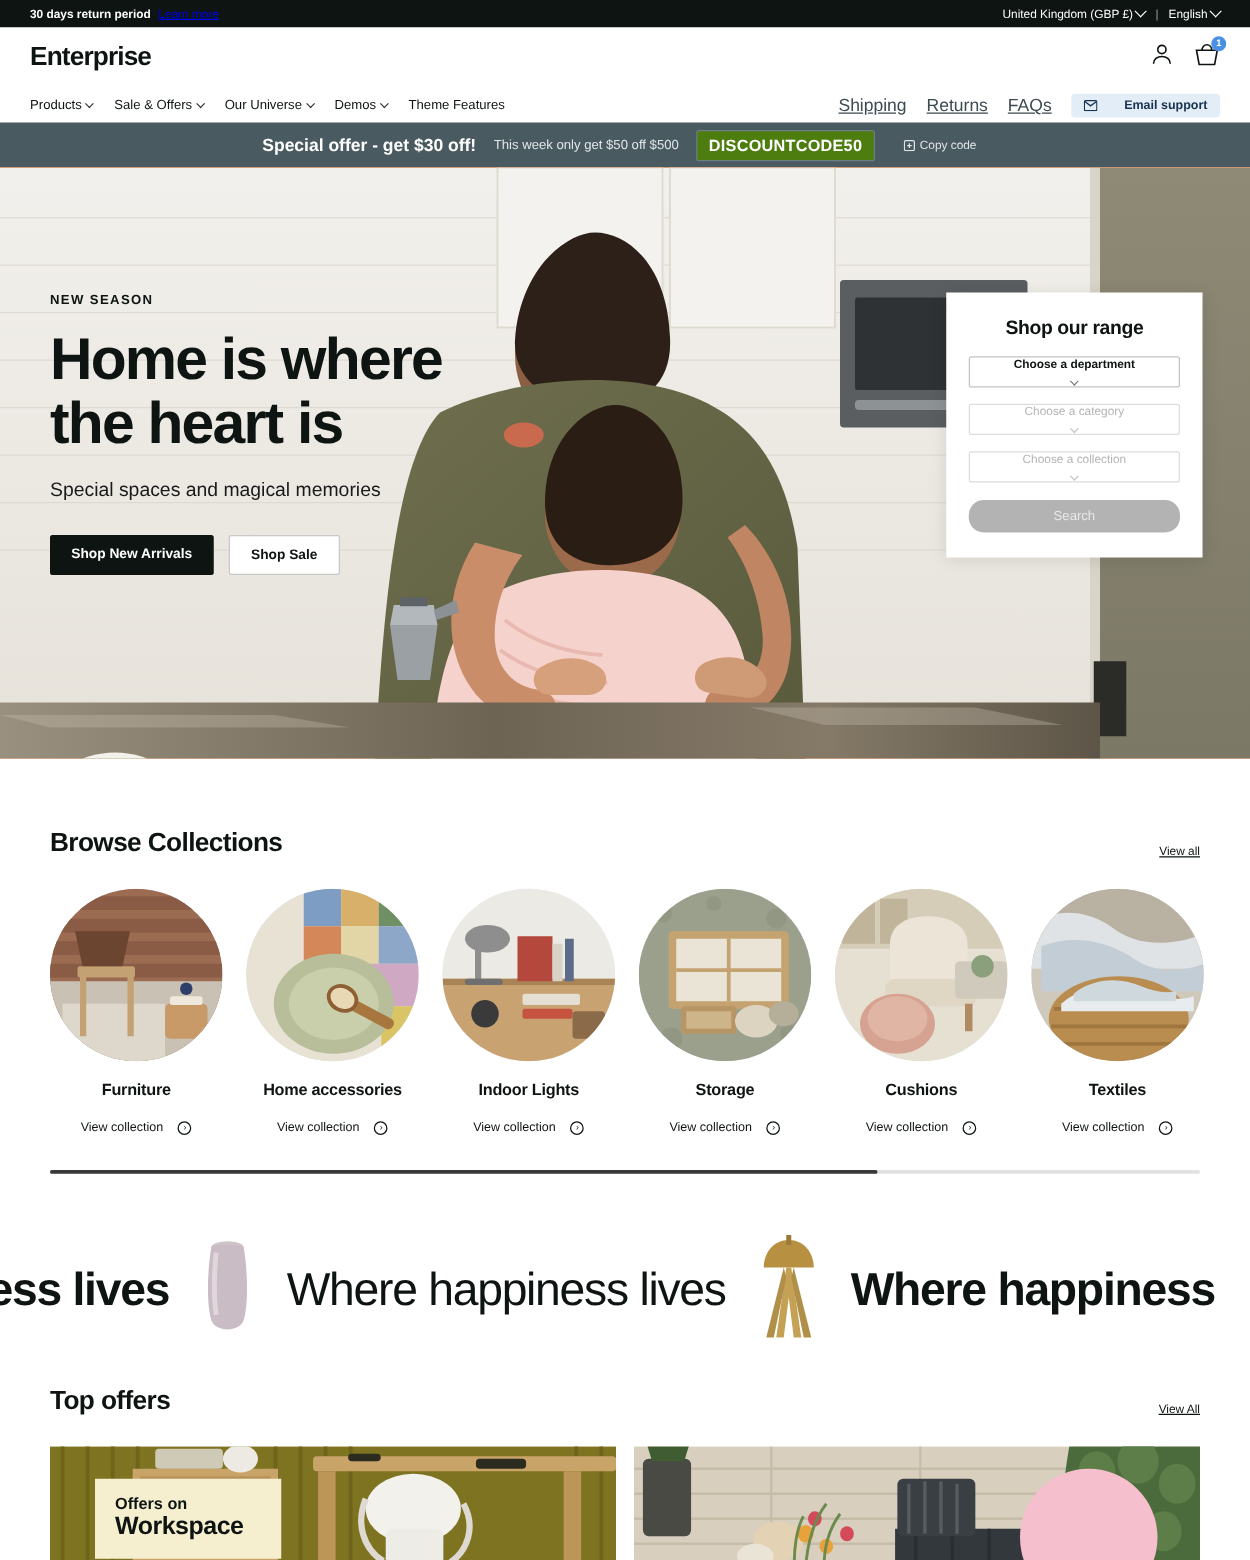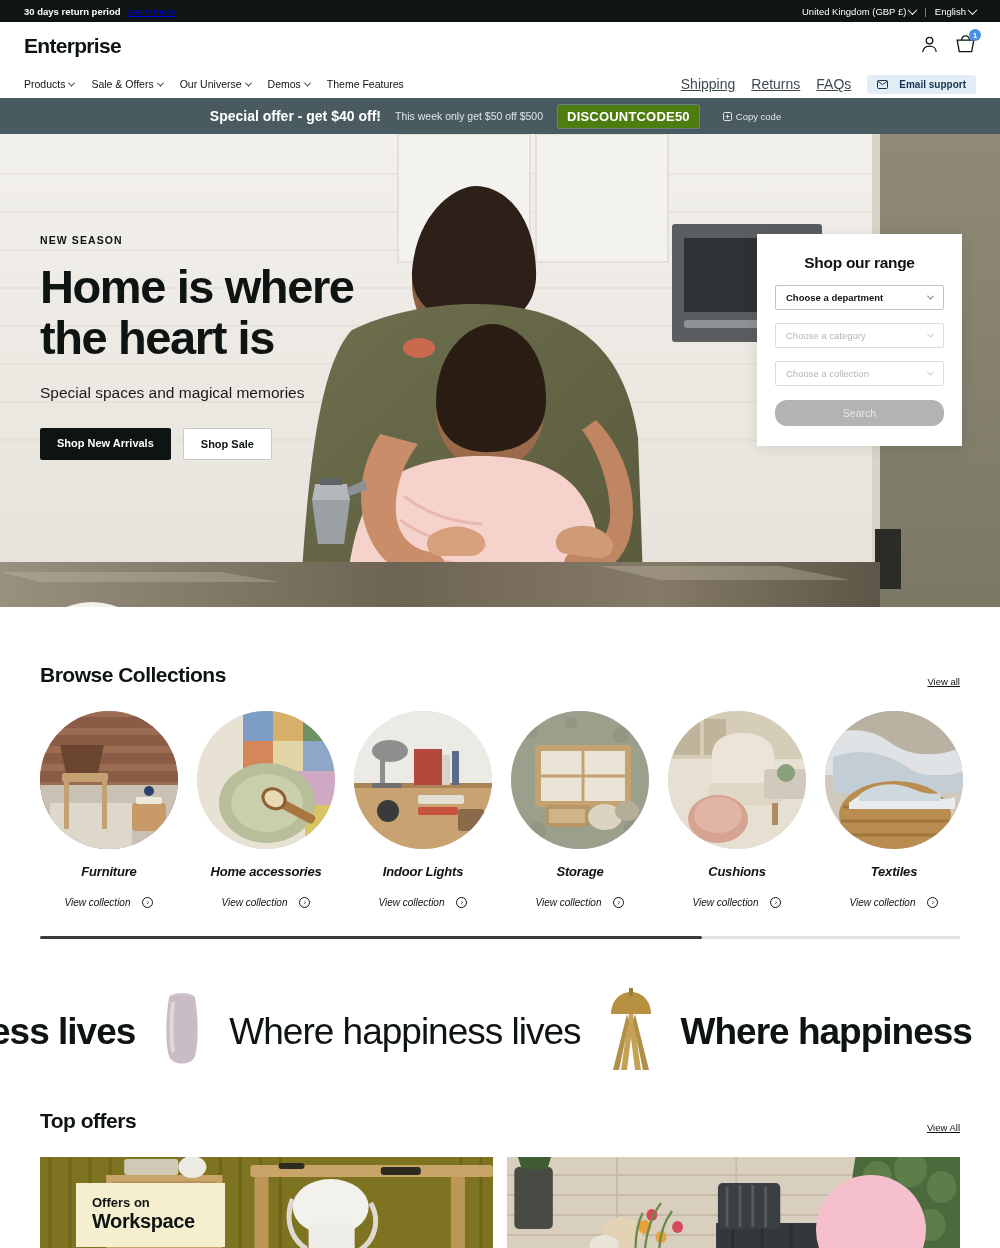--- a/index.html
+++ b/index.html
@@ -53,21 +53,21 @@
   }
 
   
   .nav { height: 28px; background:#fff; display: flex; align-items: center; padding: 0 24px; }
   .navleft { display: flex; align-items: center; gap: 17px; }
   .navitem { font-size: 10.5px; color: #0d1412; font-weight: 500; display: flex; align-items: center; gap: 4px; white-space: nowrap; }
   .navitem .cvd { width:5px;height:5px;border-right:1.2px solid #333;border-bottom:1.2px solid #333;transform:rotate(45deg) translate(-1px,-1px); }
   .navright { margin-left: auto; display: flex; align-items: center; gap: 16px; }
   .navlink { font-size: 14px; color: #3d4a4f; }
   .emailbtn {
-    display: flex; align-items: center; gap: 11px; background: #e3edf7; color: #16324f;
+    display: flex; align-items: center; gap: 21px; background: #e3edf7; color: #16324f;
     font-size: 10px; font-weight: 700; padding: 4px 10px; border-radius: 3px;
   }
 
   
   .promo {
     height: 36px; background: #4a5a61; display: flex; align-items: center; justify-content: center; gap: 14px;
   }
   .promo .ttl { color: #fff; font-size: 14px; font-weight: 800; }
   .promo .sub { color: #dfe6e8; font-size: 10.5px; }
   .promo .code {
@@ -93,38 +93,38 @@
   .btn-dark { background: #0d1412; color: #fff; font-size: 11px; font-weight: 700; padding: 9px 17px; border-radius: 2px; }
   .btn-light { background: #fff; color: #0d1412; font-size: 11px; font-weight: 700; padding: 9px 17px; border-radius: 2px; border: 1px solid #c8c8c8; }
 
   .shopcard {
     position: absolute; right: 38px; top: 100px; width: 205px; background: #fff;
     padding: 20px 18px; z-index: 6; box-shadow: 0 2px 14px rgba(0,0,0,.10);
   }
   .shopcard h3 { font-size: 15.5px; font-weight: 800; text-align: center; color: #0d1412; letter-spacing: -0.3px; }
   .sel {
     margin-top: 13px; height: 25px; border: 1px solid #dcdcdc; display: flex; align-items: center;
-    justify-content: space-between; padding: 0 10px; font-size: 9.5px; border-radius: 2px;
+    justify-content: space-between; padding: 0 10px; font-size: 9.5px; border-radius: 2px; flex-direction: column;
   }
   .sel.active { color: #0d1412; font-weight: 700; border-color: #c3c3c3; }
   .sel.disabled { color: #b4b4b4; }
   .sel .cvd { width:5px;height:5px;border-right:1.2px solid #777;border-bottom:1.2px solid #777;transform:rotate(45deg) translate(-1px,-1px); }
   .sel.disabled .cvd { border-color:#c2c2c2; }
   .searchbtn {
     margin-top: 14px; height: 26px; background: #b3b3b3; color: #e9e9e9;
     font-size: 10.5px; font-weight: 400; display: flex; align-items: center; justify-content: center; border-radius: 12px;
   }
 
   
   .section { padding: 0 40px; }
   .sec-head { display: flex; align-items: flex-end; justify-content: space-between; }
   .sec-title { font-size: 21px; font-weight: 800; color: #0d1412; letter-spacing: -0.5px; }
   .viewall { font-size: 9.5px; color: #0d1412; text-decoration: underline; }
   .collections { display: flex; gap: 19px; margin-top: 24px; }
-  .col-card { width: 138px; font-style: italic; }
+  .col-card { width: 138px; }
   .circle {
     width: 138px; height: 138px; border-radius: 50%; overflow: hidden; position: relative; background: #ddd;
   }
   .col-name { text-align: center; font-size: 13px; font-weight: 800; color: #0d1412; margin-top: 15px; letter-spacing: -0.2px; }
   .col-link { text-align: right; font-size: 10px; color: #0d1412; margin-top: 18px; display: flex; align-items: center; justify-content: center; gap: 12px; }
   .arrowc {
     width: 11px; height: 11px; border-radius: 50%; border: 1px solid #0d1412;
     display: inline-flex; align-items: center; justify-content: center; font-size: 7px; line-height: 1;
   }
   .scrollbar { margin: 28px 40px 0; height: 3px; background: #e2e2e2; border-radius: 2px; position: relative; }
@@ -218,21 +218,21 @@
         <svg width="11" height="9" viewBox="0 0 11 9" fill="none" stroke="#16324f" stroke-width="1">
           <rect x="0.5" y="0.5" width="10" height="8" rx="1"></rect>
           <path d="M0.8 1.2l4.7 3.5 4.7-3.5"></path>
         </svg>
         <span>Email support</span>
       </span>
     </div>
   </div>
 
   <div class="promo">
-    <span class="ttl">Special offer - get $40 off!</span>
+    <span class="ttl">Special offer - get $30 off!</span>
     <span class="sub">This week only get $50 off $500</span>
     <span class="code">DISCOUNTCODE50</span>
     <span class="copy">
       <svg width="9" height="9" viewBox="0 0 9 9" fill="none" stroke="#dfe6e8" stroke-width="1">
         <rect x="0.5" y="0.5" width="8" height="8" rx="1.2"></rect>
         <line x1="4.5" y1="2.6" x2="4.5" y2="6.4"></line>
         <line x1="2.6" y1="4.5" x2="6.4" y2="4.5"></line>
       </svg>
       <span>Copy code</span>
     </span>

